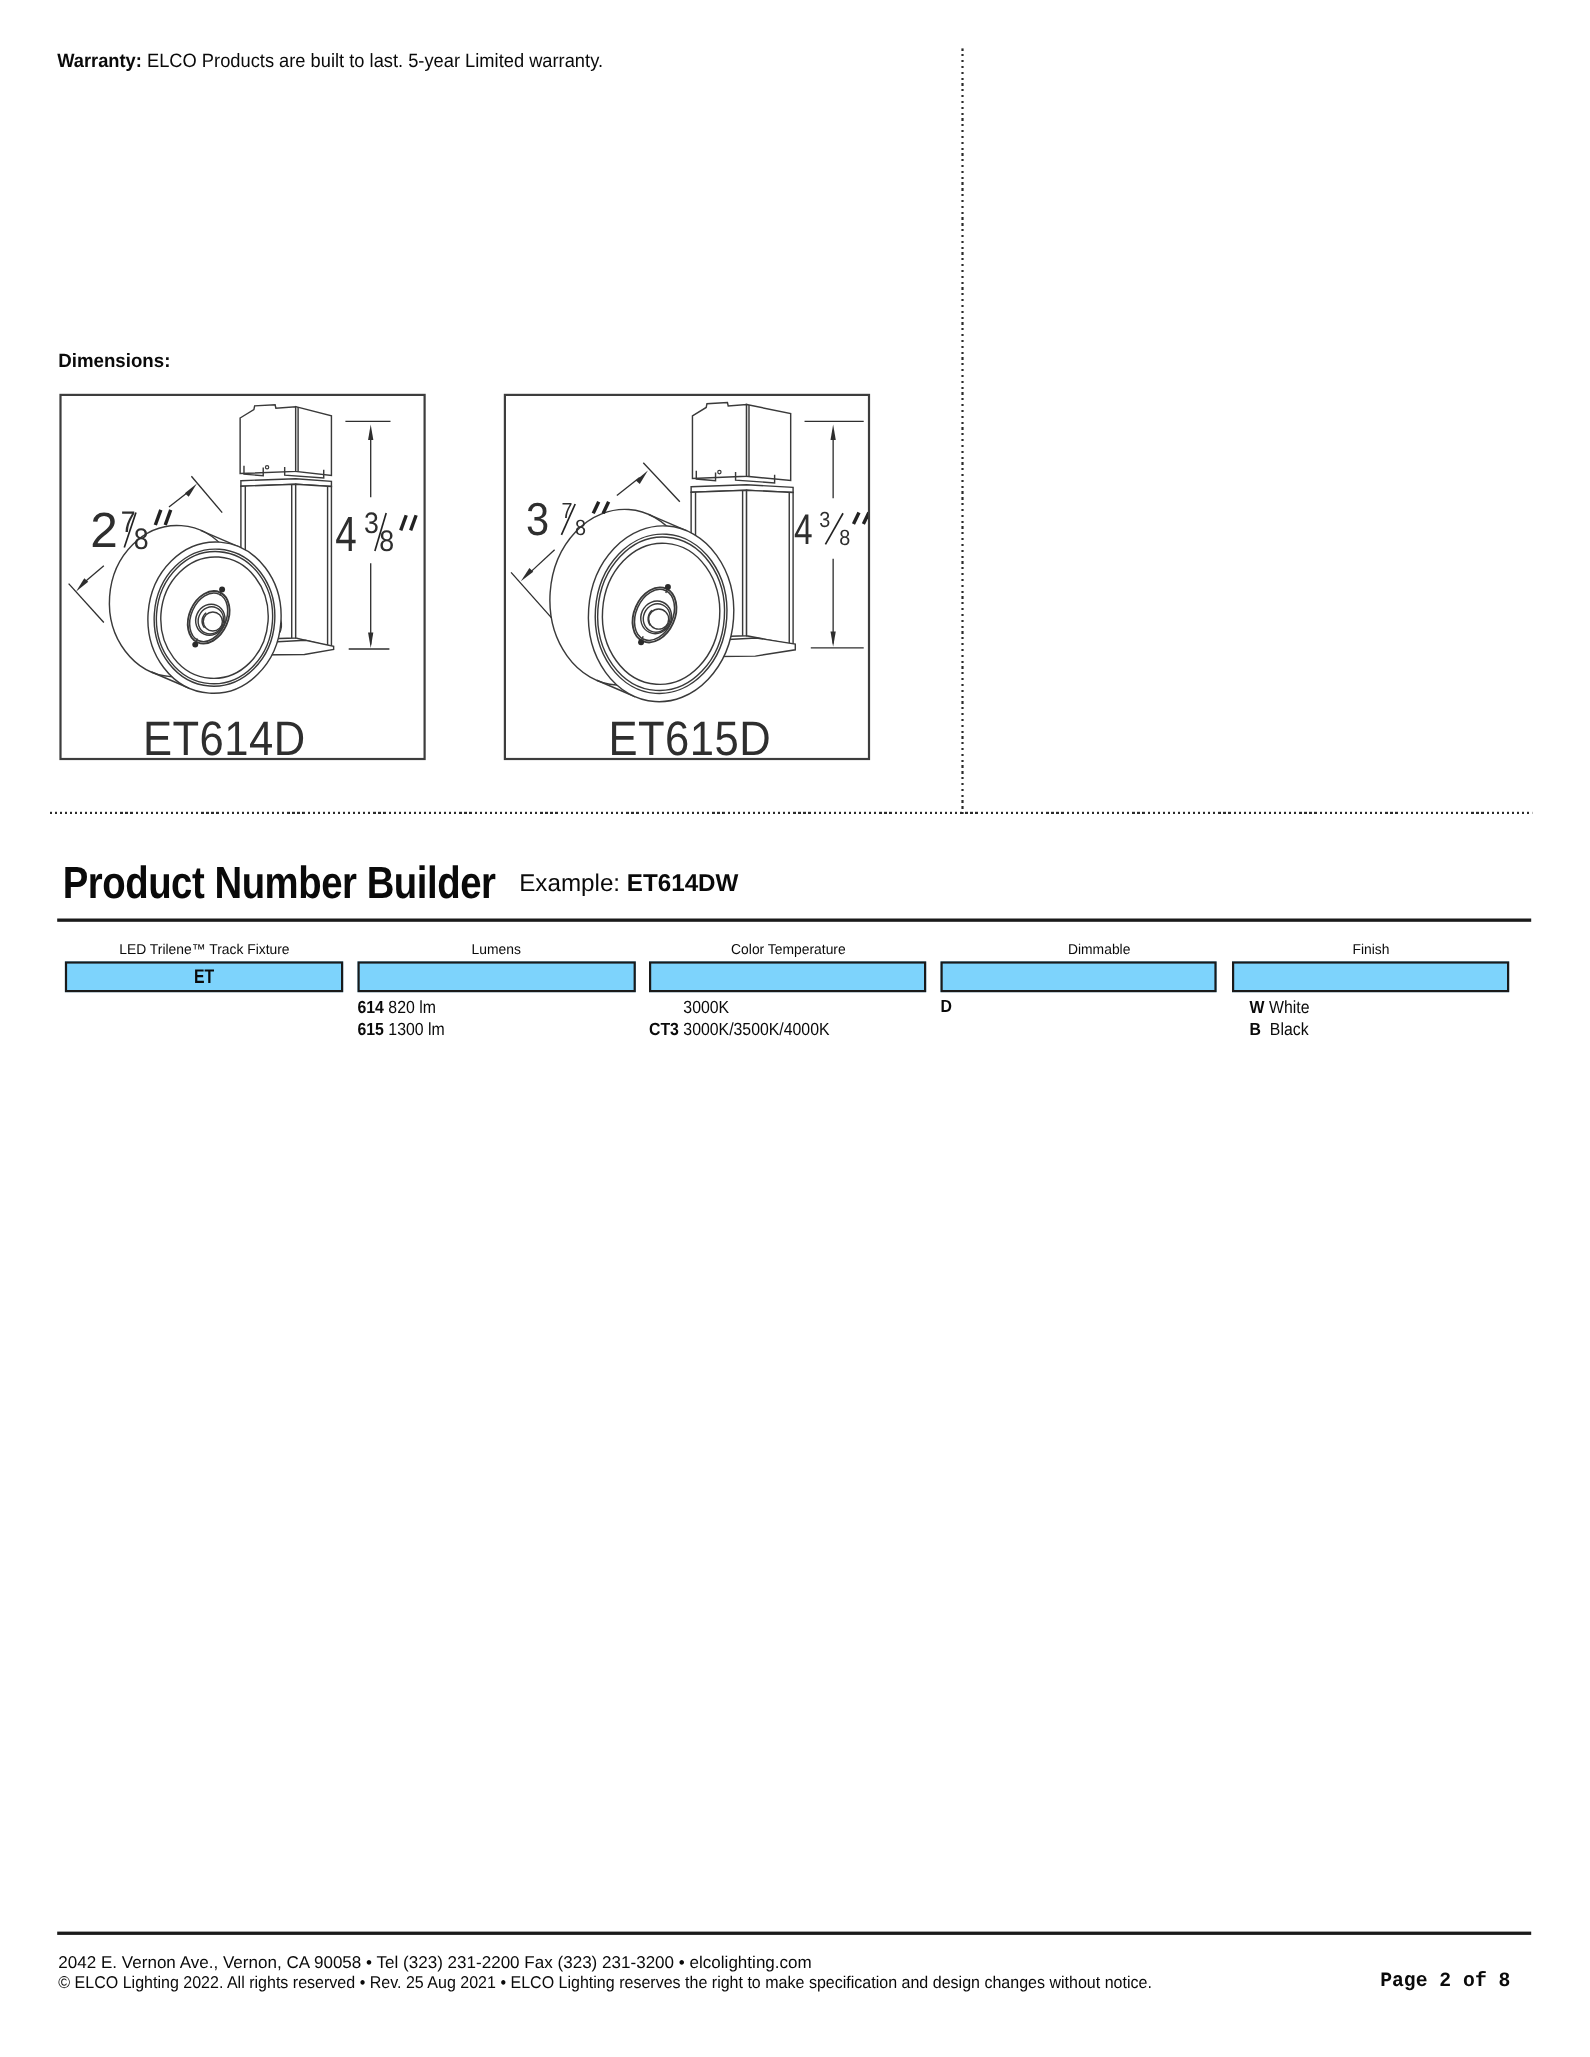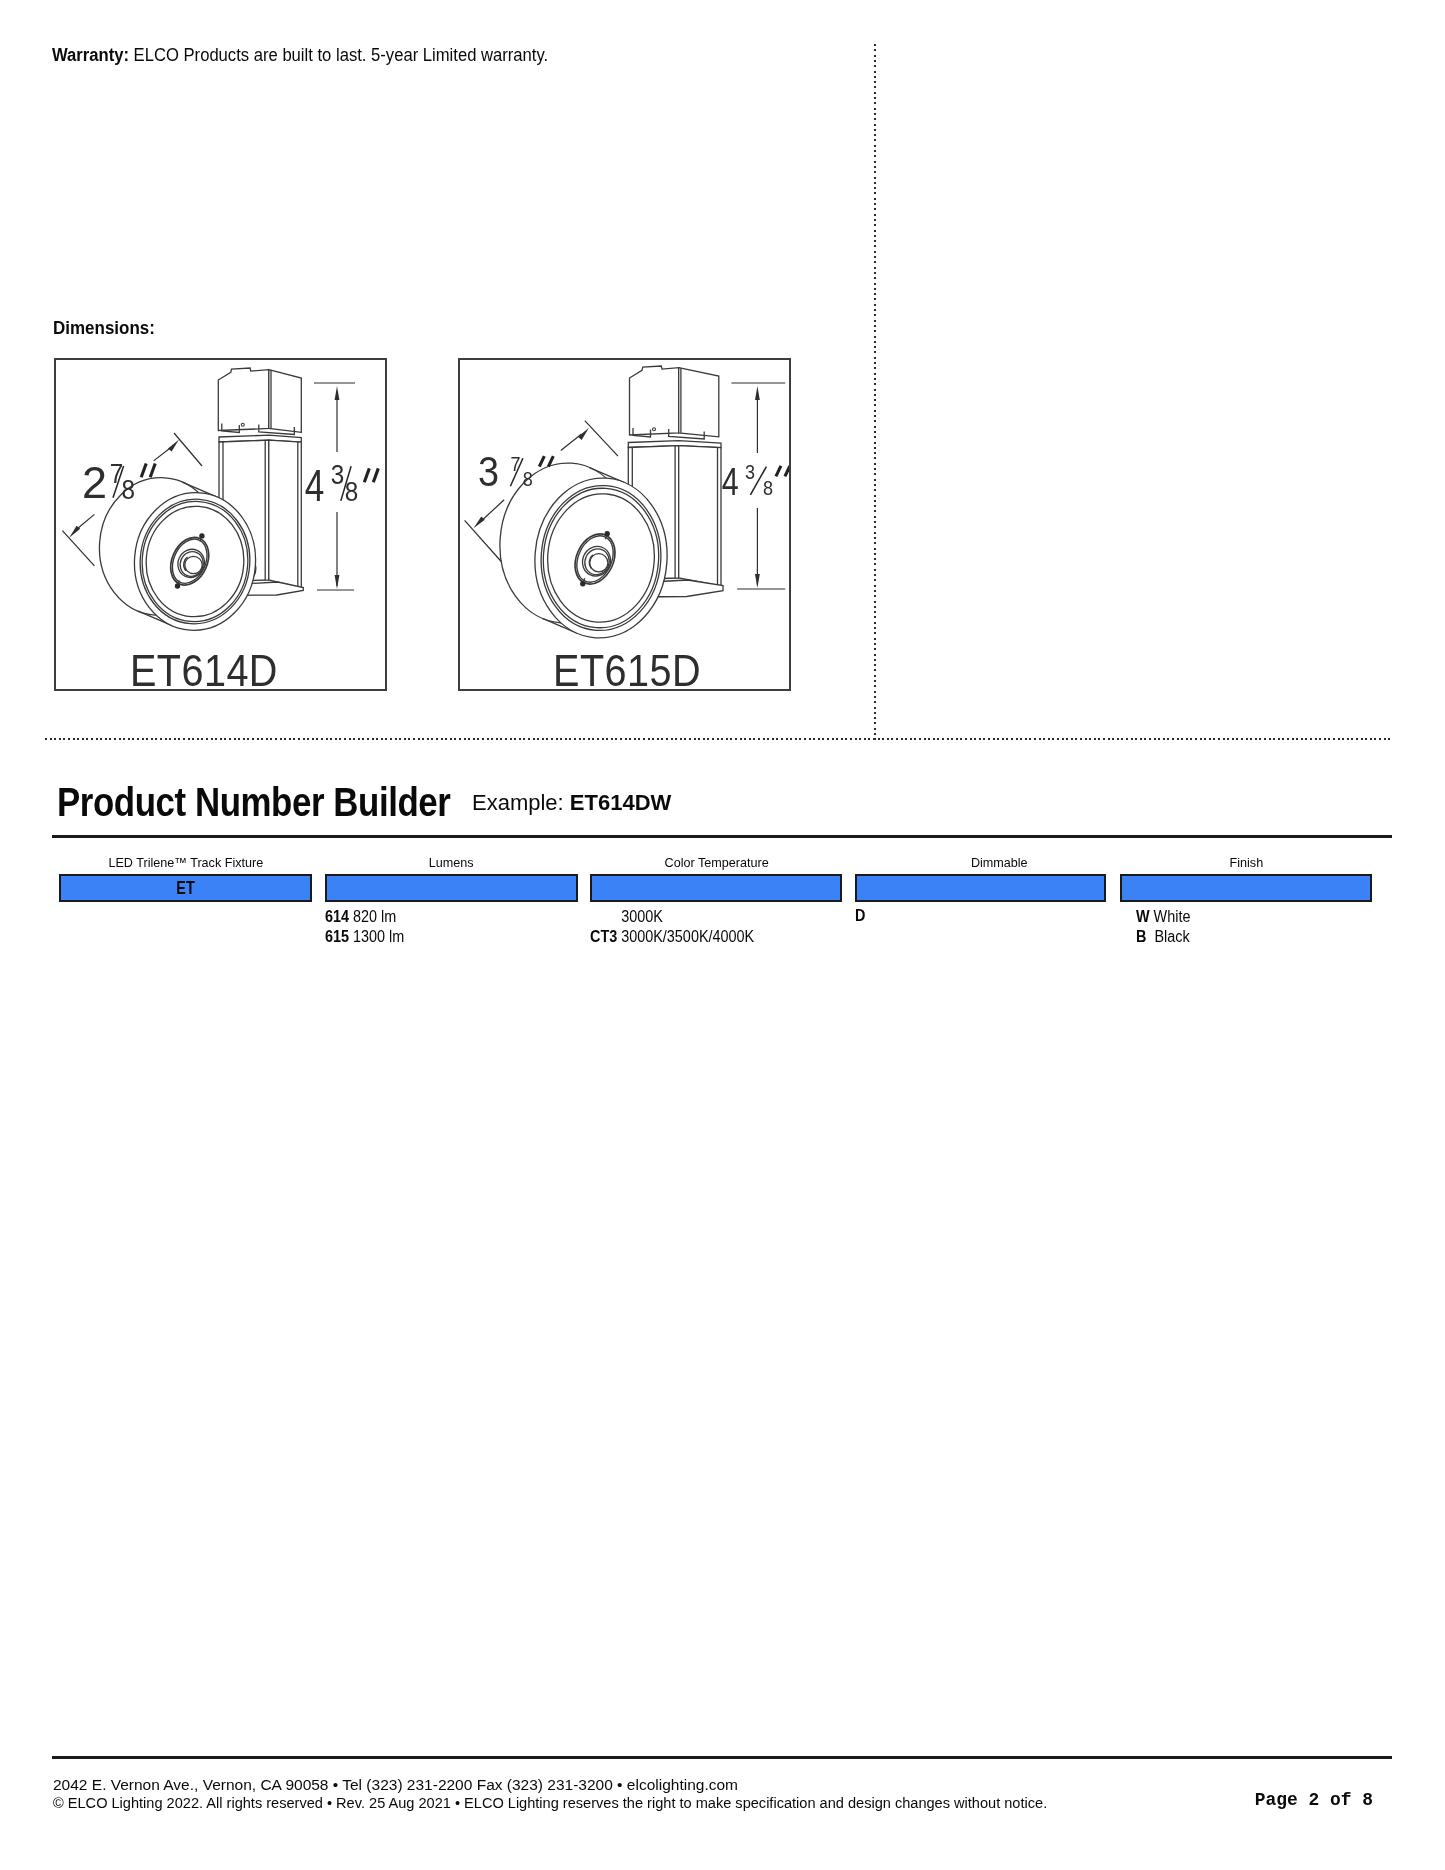--- a/index.html
+++ b/index.html
@@ -2,21 +2,21 @@
 <html><head>
 <meta charset="utf-8">
 <style>
   html,body{margin:0;padding:0;}
   body{width:1445px;height:1870px;background:#fff;position:relative;
        font-family:"Liberation Sans",sans-serif;color:#0a0a0a;overflow:hidden;}
   .abs{position:absolute;white-space:nowrap;}
   .cx{display:inline-block;transform:scaleX(0.875);transform-origin:0 50%;}
   .cxc{display:inline-block;transform:scaleX(0.875);transform-origin:50% 50%;}
   .dimbox{position:absolute;top:358px;width:329px;height:329px;border:2px solid #3d3d3d;}
-  .fbox{position:absolute;top:874px;height:24px;border:2px solid #1a1a1a;background:#3b82f6;}
+  .fbox{position:absolute;top:874px;height:24px;border:2px solid #1a1a1a;background:#7dd3fc;}
   .hdr{position:absolute;top:855px;font-size:13px;text-align:center;}
   svg text{font-family:"Liberation Sans",sans-serif;fill:#2e2e2e;}
 </style>
 </head>
 <body>
 
 <div class="abs" style="left:52px;top:44.5px;font-size:17.5px;"><span class="cx" style="transform:scaleX(0.95);"><b>Warranty:</b> ELCO Products are built to last. 5-year Limited warranty.</span></div>
 
 <div class="abs" style="left:874px;top:44px;width:2px;height:696px;background:repeating-linear-gradient(to bottom,#2b2b2b 0 2px,transparent 2px 5.3px);"></div>
 

